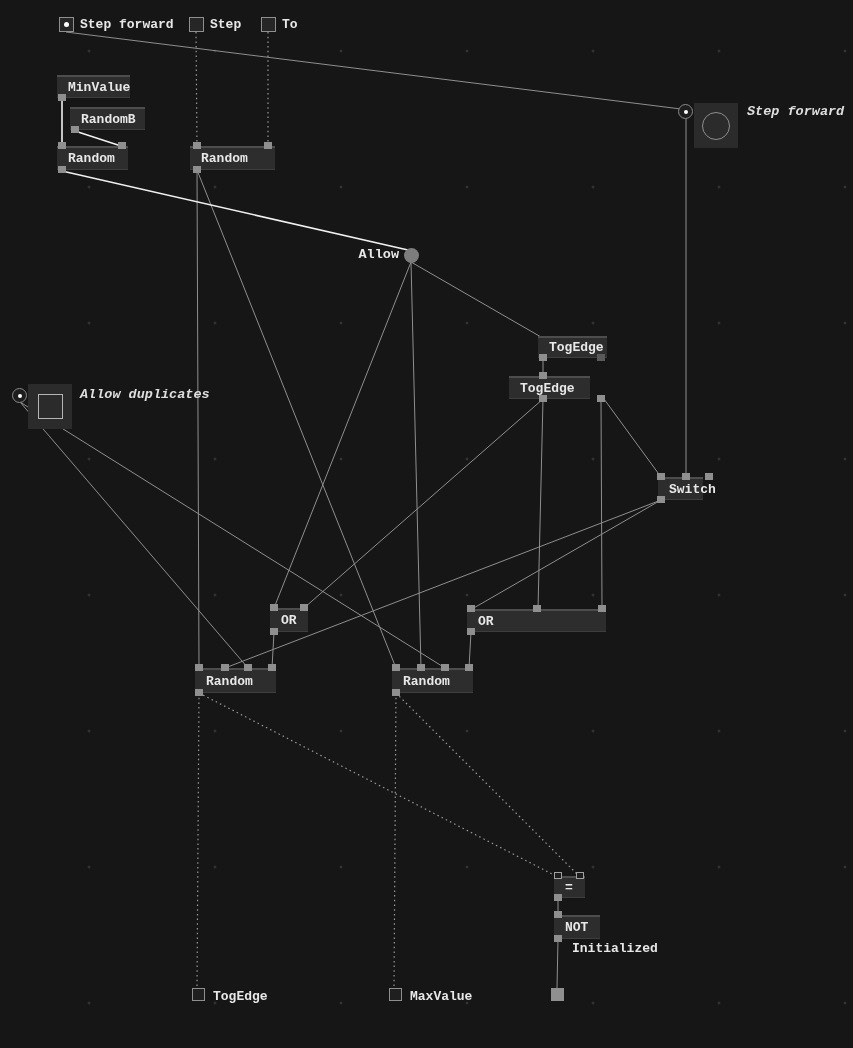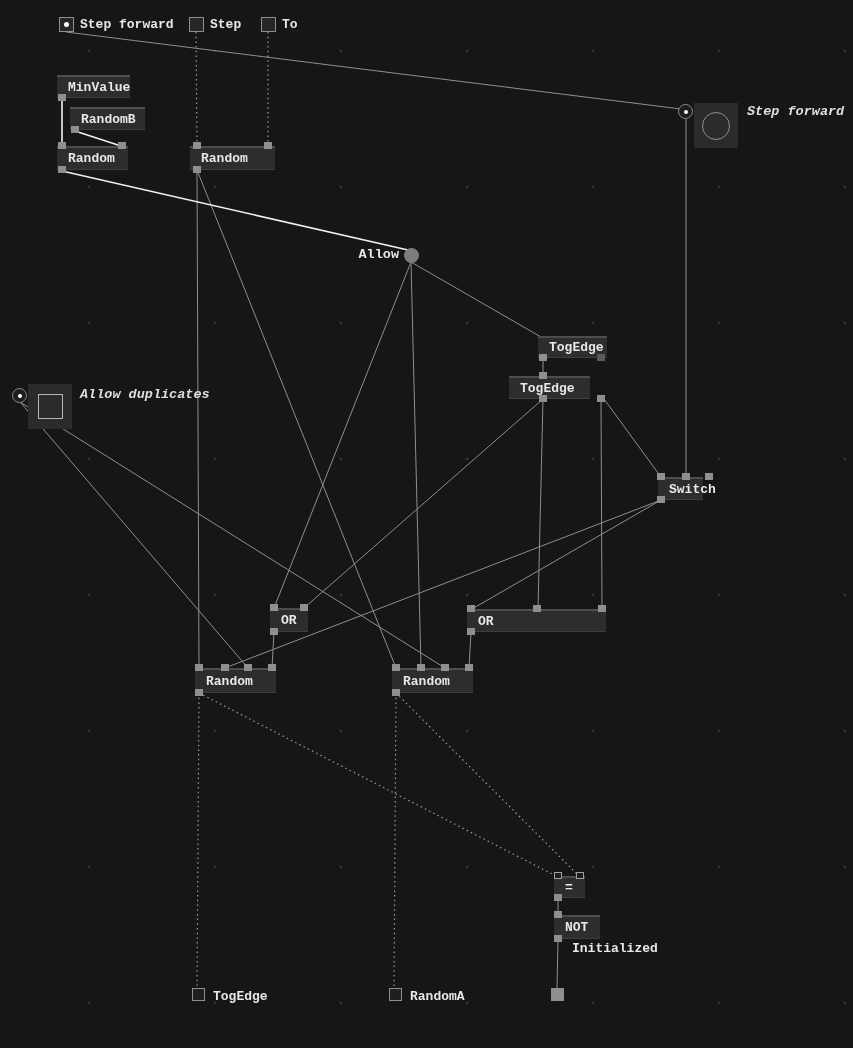--- a/index.html
+++ b/index.html
@@ -172,16 +172,16 @@
     <div class="pin hollow" style="left: 580px; top: 876px;"></div>
     <div class="pin" style="left: 558px; top: 898px;"></div>
     <div class="node" style="left: 554px; top: 915px; width: 46px; height: 24px;">
       <span>NOT</span>
     </div>
     <div class="pin" style="left: 558px; top: 915px;"></div>
     <div class="pin" style="left: 558px; top: 939px;"></div>
     <div class="out-box" style="left: 192px; top: 988px;"></div>
     <span class="out-label" style="left: 213px; top: 989px;">TogEdge</span>
     <div class="out-box" style="left: 389px; top: 988px;"></div>
-    <span class="out-label" style="left: 410px; top: 989px;">RandomA</span>
+    <span class="out-label" style="left: 410px; top: 989px;">MaxValue</span>
     <div class="out-box filled" style="left: 551px; top: 988px;"></div>
     <span class="out-label" style="left: 572px; top: 941px;">Initialized</span>
   </div>
 
 </body></html>

